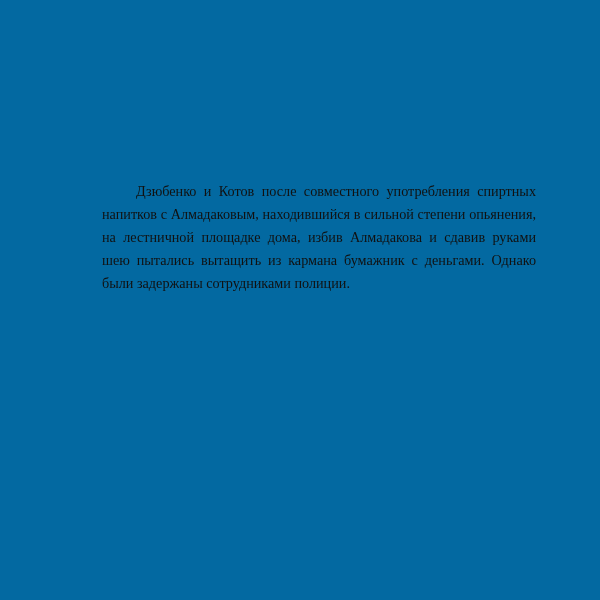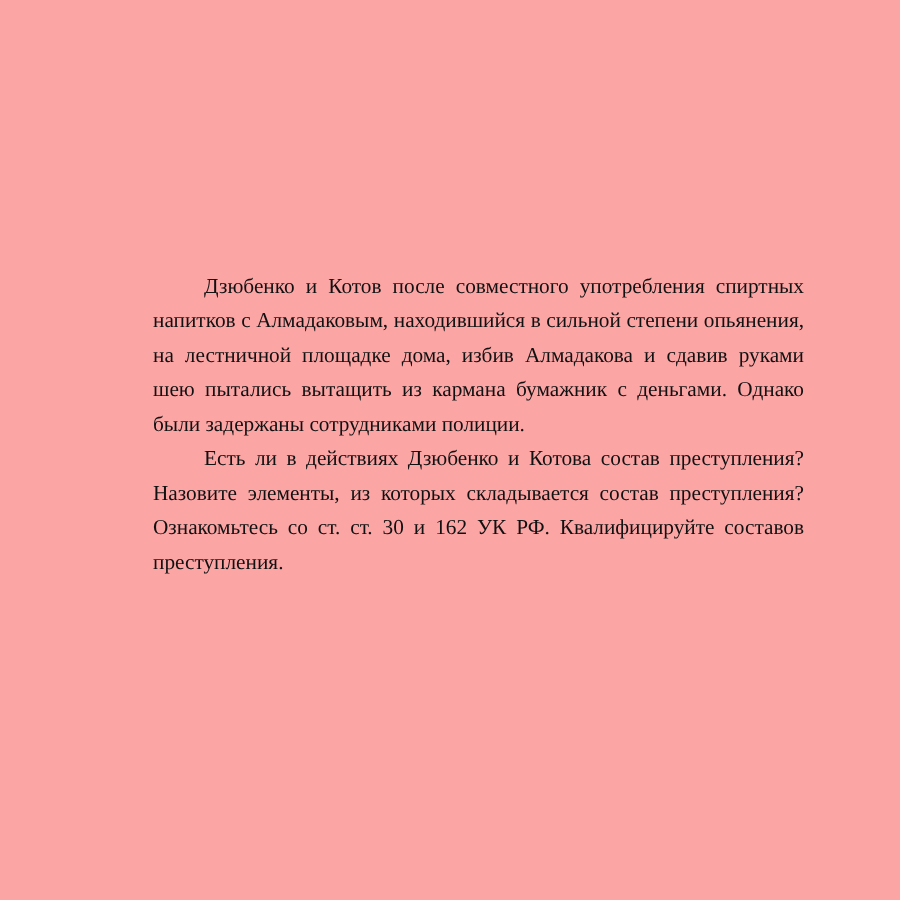--- a/index.html
+++ b/index.html
@@ -12,21 +12,21 @@
       height: 600px;
       position: relative;
       overflow: hidden;
     }
     .page {
       position: absolute;
       left: 0;
       top: 0;
       width: 600px;
       height: 600px;
-      background: #fca5a5;
+      background: #0369a1;
     }
     .text-block {
       position: absolute;
       left: 102px;
       top: 180px;
       width: 434px;
       font-family: "Liberation Serif", serif;
       font-size: 14.2px;
       line-height: 23px;
       color: #111111;
@@ -39,15 +39,14 @@
     .para.last-left {
       text-align-last: left;
     }
   </style>
 </head>
 <body>
 
 <div class="page">
   <div class="text-block">
     <p class="para last-left">Дзюбенко и Котов после совместного употребления спиртных напитков с Алмадаковым, находившийся в сильной степени опьянения, на лестничной площадке дома, избив Алмадакова и сдавив руками шею пытались вытащить из кармана бумажник с деньгами. Однако были задержаны сотрудниками полиции.</p>
-    <p class="para last-left">Есть ли в действиях Дзюбенко и Котова состав преступления? Назовите элементы, из которых складывается состав преступления? Ознакомьтесь со ст. ст. 30 и 162 УК РФ. Квалифицируйте составов преступления.</p>
   </div>
 </div>
 
 </body></html>

